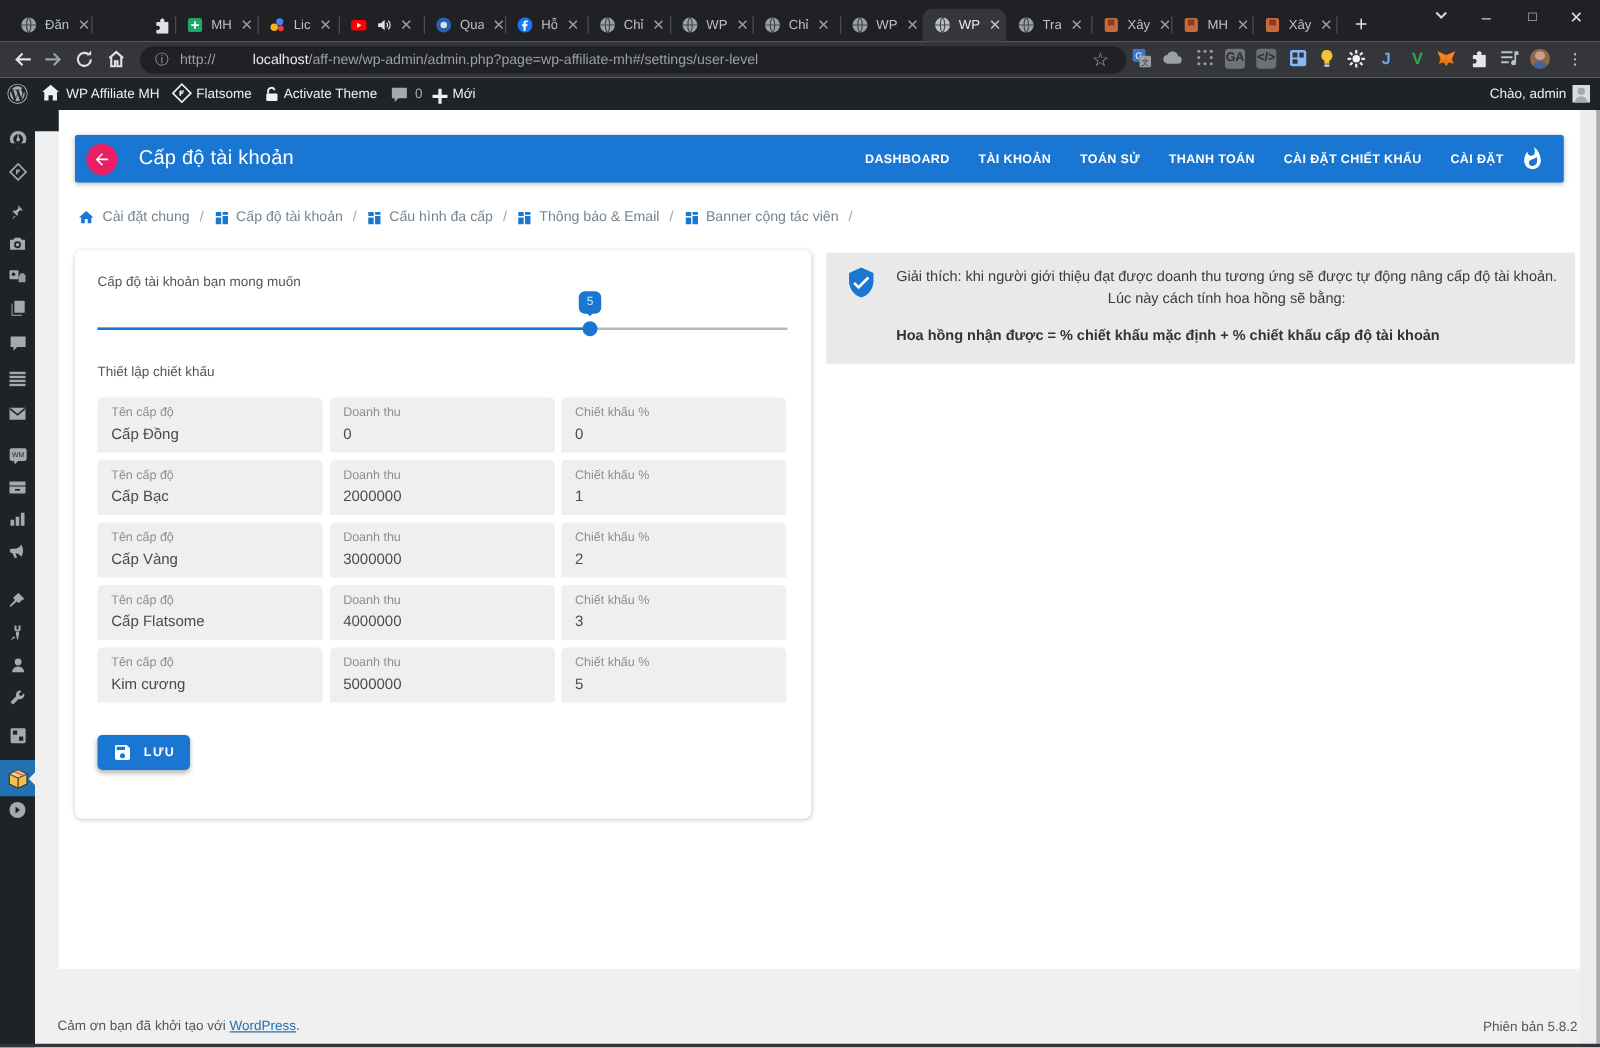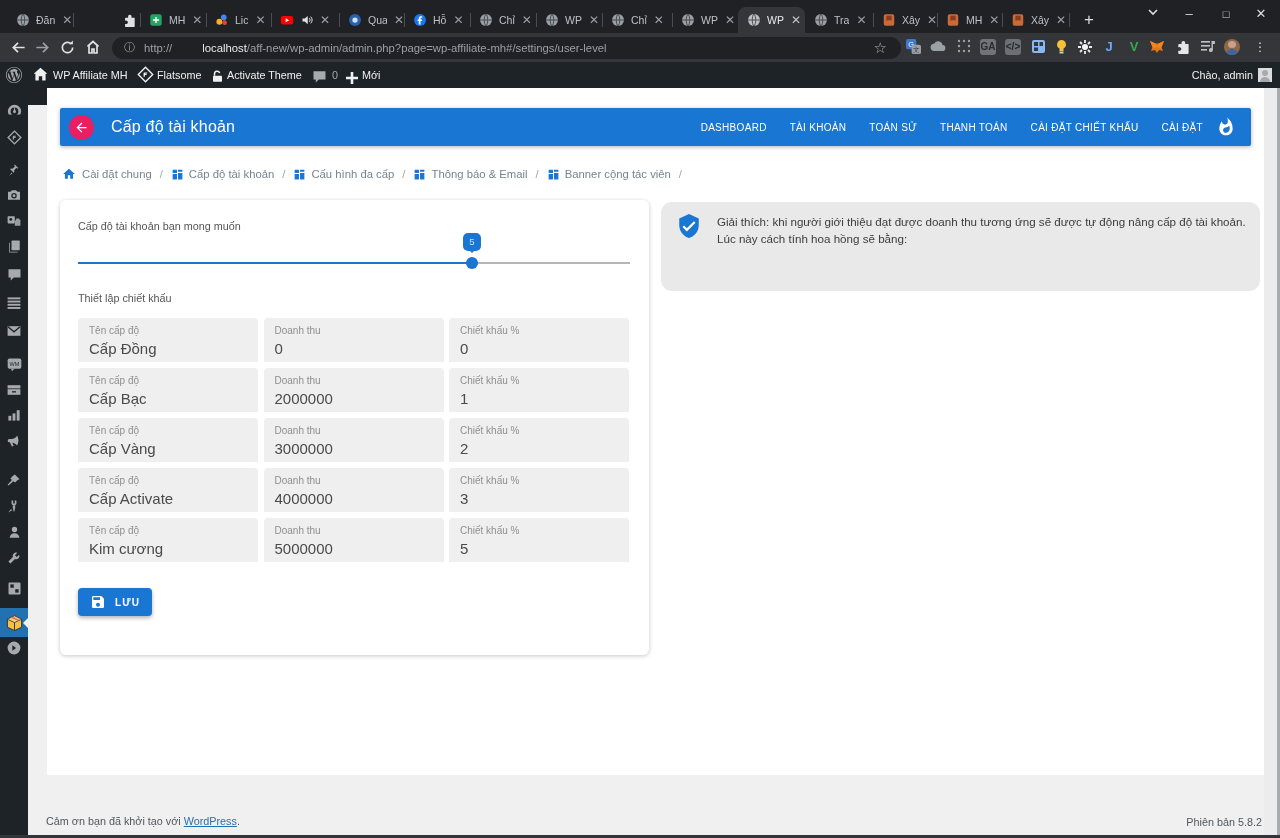--- a/index.html
+++ b/index.html
@@ -34,41 +34,41 @@
 .sbic { position:absolute; left:0; width:28px; height:26px; display:flex; align-items:center; justify-content:center; }
 #sbactive { position:absolute; left:0; top:520px; width:28px; height:29px; background:#2271b1; display:flex; align-items:center; justify-content:center; }
 #sbactive:after { content:""; position:absolute; right:0; top:10px; border:5px solid transparent; border-right-color:#f0f0f1; border-left-width:0; }
 
 
 #app { position:absolute; left:47px; top:88px; width:1217px; height:687px; background:#ffffff; }
 #appbar { position:absolute; left:13px; top:20px; width:1191px; height:38px; background:#1976d2; border-radius:2px; display:flex; align-items:center; box-shadow:0 1px 4px rgba(0,0,0,.3); }
 #backbtn { width:25px; height:25px; border-radius:50%; background:#e91e63; margin-left:9px; text-align:center; }
 #apptitle { color:#fff; font-size:16px; font-weight:500; margin-left:17px; letter-spacing:.2px; }
 #appmenu { position:absolute; right:48px; top:0; height:38px; display:flex; align-items:center; gap:23px; }
-#appmenu span { color:#fff; font-size:10px; font-weight:normal; letter-spacing:.3px; }
+#appmenu span { color:#fff; font-size:10px; font-weight:bold; letter-spacing:.3px; }
 #flame { position:absolute; right:11px; top:5px; width:28px; height:28px; }
 
 #crumbs { position:absolute; left:15px; top:77px; height:18px; display:flex; align-items:center; color:#76848f; font-size:11.3px; white-space:nowrap; }
 #crumbs .sep { color:#a0a5aa; margin:0 8px; }
 #crumbs .gic { width:13px; height:13px; margin-right:5px; }
 
 #card { position:absolute; left:13px; top:112px; width:589px; height:455px; background:#fff; border-radius:6px; box-shadow:0 1px 4px rgba(0,0,0,.22); }
 .cardlabel { position:absolute; left:18px; color:#555; font-size:10.8px; }
 #slider-track { position:absolute; left:18px; top:62px; width:552px; height:2px; background:#b6b6b6; }
 #slider-fill { position:absolute; left:18px; top:62px; width:394px; height:2px; background:#1976d2; }
 #slider-thumb { position:absolute; left:406px; top:57px; width:12px; height:12px; border-radius:50%; background:#1976d2; }
 #slider-bubble { position:absolute; left:403px; top:33px; width:18px; height:18px; background:#1976d2; border-radius:5px; color:#cfe2f7; font-size:9.5px; text-align:center; line-height:18px; }
 #slider-bubble:after { content:""; position:absolute; left:5px; top:16px; border:4px solid transparent; border-top-color:#1976d2; }
 .field { position:absolute; width:180px; height:44px; background:#efefef; border-radius:4px 4px 0 0; padding:7px 0 0 11px; }
 .field .fl { color:#8f8f8f; font-size:10px; }
-.field .fv { color:#4a4a4a; font-size:15px; margin-top:4px; }
+.field .fv { color:#4a4a4a; font-size:12px; margin-top:4px; }
 #savebtn { position:absolute; left:18px; top:388px; width:74px; height:28px; background:#1976d2; border-radius:4px; box-shadow:0 2px 4px rgba(0,0,0,.3); display:flex; align-items:center; }
 #savebtn span { color:#fff; font-size:10px; font-weight:bold; letter-spacing:1.2px; margin-left:9px; }
 
-#panel { position:absolute; left:614px; top:114px; width:599px; height:89px; background:#e9e9e9; border-radius:11px; }
+#panel { position:absolute; left:614px; top:114px; width:599px; height:89px; background:#e9e9e9; border-radius:0;text-align:center; }
 #panel .txt { position:absolute; left:56px; top:12px; color:#3c3c3c; font-size:11.6px; line-height:16.5px; white-space:nowrap; }
 #panel .bold { position:absolute; left:56px; top:60px; color:#333; font-size:11.6px; font-weight:bold; white-space:nowrap; }
 
 #footerL { position:absolute; left:46px; top:815px; color:#50575e; font-size:10.8px; }
 #footerL a { color:#2271b1; text-decoration:underline; }
 #footerR { position:absolute; right:18px; top:816px; color:#50575e; font-size:10.8px; }
 #gutter { position:absolute; left:1264px; top:88px; width:16px; height:747px; background:#ececec; }
 #gutteredge { position:absolute; left:1277px; top:88px; width:3px; height:747px; background:#a8abad; }
 #bottombar { position:absolute; left:0; top:835px; width:1280px; height:3px; background:#32363a; }
 </style>
@@ -564,21 +564,21 @@
     <div class="field" style="left:203.5px;top:218px;">
         <div class="fl">Doanh thu</div>
         <div class="fv">3000000</div>
       </div>
     <div class="field" style="left:389px;top:218px;">
         <div class="fl">Chiết khấu %</div>
         <div class="fv">2</div>
       </div>
     <div class="field" style="left:18px;top:268px;">
         <div class="fl">Tên cấp độ</div>
-        <div class="fv">Cấp Activate</div>
+        <div class="fv">Cấp Flatsome</div>
       </div>
     <div class="field" style="left:203.5px;top:268px;">
         <div class="fl">Doanh thu</div>
         <div class="fv">4000000</div>
       </div>
     <div class="field" style="left:389px;top:268px;">
         <div class="fl">Chiết khấu %</div>
         <div class="fv">3</div>
       </div>
     <div class="field" style="left:18px;top:318px;">
@@ -599,20 +599,21 @@
         </svg>
       <span>LƯU</span>
     </div>
   </div>
   <div id="panel">
     <svg width="26" height="26" viewBox="0 0 24 24" style="position:absolute;left:15px;top:11px;">
         <path d="M12 1L3 5v6c0 5.55 3.84 10.74 9 12 5.16-1.26 9-6.45 9-12V5l-9-4z" fill="#1976d2"></path>
         <path d="M10 17l-4-4 1.41-1.41L10 14.17l6.59-6.59L18 9l-8 8z" fill="#fff"></path>
       </svg>
     <div class="txt">Giải thích: khi người giới thiệu đạt được doanh thu tương ứng sẽ được tự động nâng cấp độ tài khoản.<br>Lúc này cách tính hoa hồng sẽ bằng:</div>
+    <div class="bold">Hoa hồng nhận được = % chiết khấu mặc định + % chiết khấu cấp độ tài khoản</div>
   </div>
 </div>
 
 <div id="footerL">Cảm ơn bạn đã khởi tạo với <a>WordPress</a>.</div>
 <div id="footerR">Phiên bản 5.8.2</div>
 <div id="gutter"></div>
 <div id="gutteredge"></div>
 <div id="bottombar"></div>
 
 </body></html>

